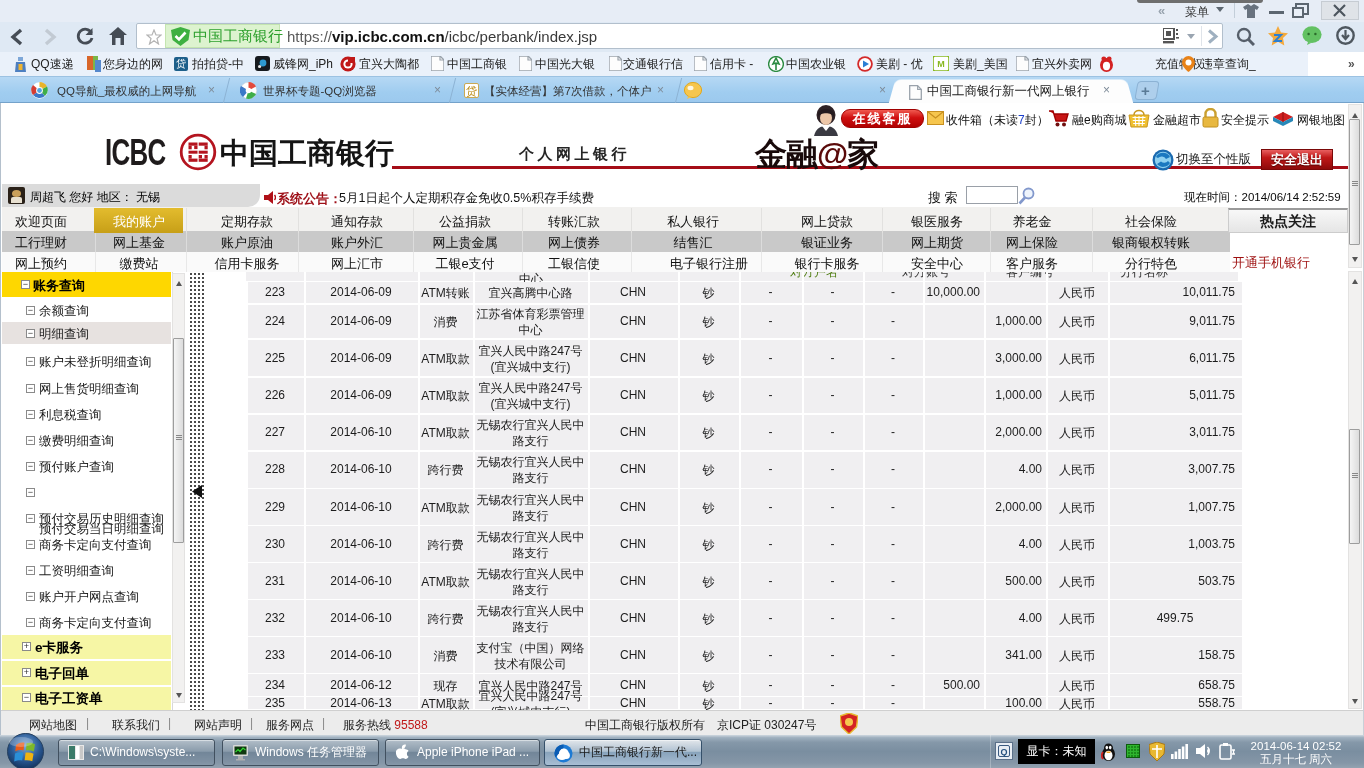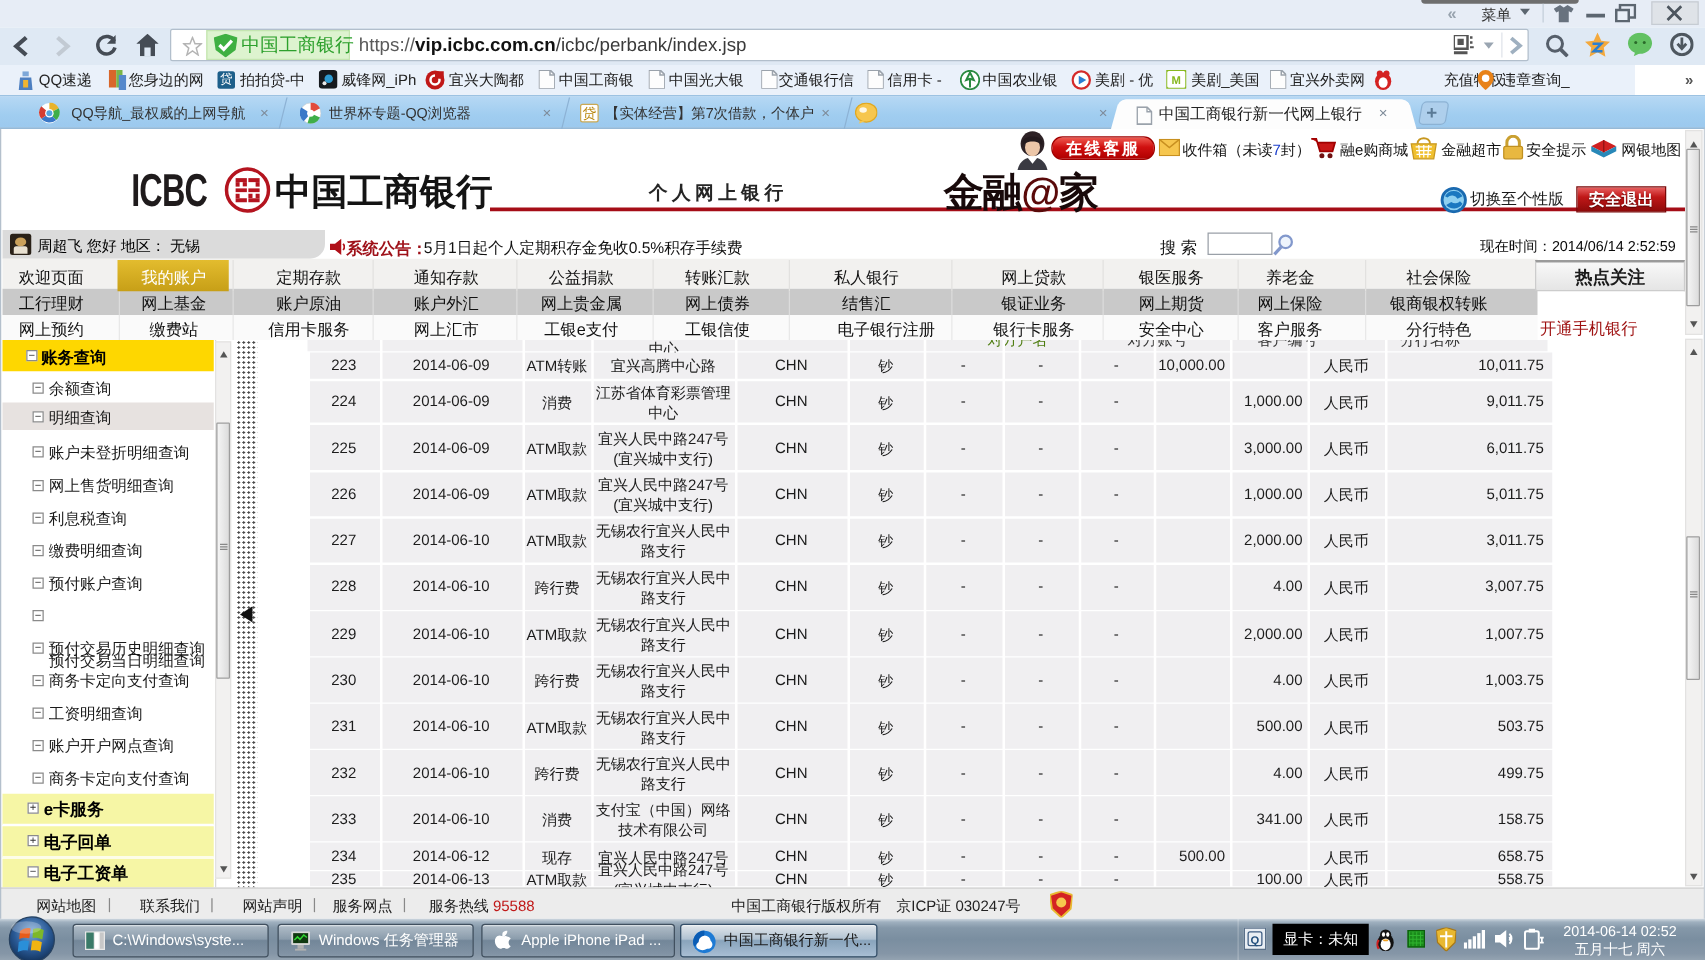--- a/index.html
+++ b/index.html
@@ -590,21 +590,21 @@
 <div class="cell" style="left:100px;top:338.5px;width:110px;text-align:center;font-size:12px;">2014-06-10</div>
 <div class="cell" style="left:184.5px;top:338.5px;width:110px;text-align:center;font-size:12px;">跨行费</div>
 <div class="cell" style="left:264.5px;top:330.5px;width:120px;text-align:center;line-height:16px;">无锡农行宜兴人民中<br>路支行</div>
 <div class="cell" style="left:372px;top:338.5px;width:110px;text-align:center;font-size:12px;">CHN</div>
 <div class="cell" style="left:447.5px;top:338.5px;width:110px;text-align:center;font-size:12px;">钞</div>
 <div class="cell" style="left:509.5px;top:338.5px;width:110px;text-align:center;font-size:12px;">-</div>
 <div class="cell" style="left:571.5px;top:338.5px;width:110px;text-align:center;font-size:12px;">-</div>
 <div class="cell" style="left:632px;top:338.5px;width:110px;text-align:center;font-size:12px;">-</div>
 <div class="cell" style="left:726px;top:338.5px;width:110px;text-align:right;">4.00</div>
 <div class="cell" style="left:840px;top:338.5px;width:62px;text-align:center;">人民币</div>
-<div class="cell" style="left:909px;top:338.5px;width:120px;text-align:right;">499.75</div>
+<div class="cell" style="left:909px;top:338.5px;width:120px;text-align:center;">499.75</div>
 <div class="trow" style="top:365.25px;height:35.5px;"></div>
 <div class="cell" style="left:14px;top:375.5px;width:110px;text-align:center;font-size:12px;">233</div>
 <div class="cell" style="left:100px;top:375.5px;width:110px;text-align:center;font-size:12px;">2014-06-10</div>
 <div class="cell" style="left:184.5px;top:375.5px;width:110px;text-align:center;font-size:12px;">消费</div>
 <div class="cell" style="left:264.5px;top:367.5px;width:120px;text-align:center;line-height:16px;">支付宝（中国）网络<br>技术有限公司</div>
 <div class="cell" style="left:372px;top:375.5px;width:110px;text-align:center;font-size:12px;">CHN</div>
 <div class="cell" style="left:447.5px;top:375.5px;width:110px;text-align:center;font-size:12px;">钞</div>
 <div class="cell" style="left:509.5px;top:375.5px;width:110px;text-align:center;font-size:12px;">-</div>
 <div class="cell" style="left:571.5px;top:375.5px;width:110px;text-align:center;font-size:12px;">-</div>
 <div class="cell" style="left:632px;top:375.5px;width:110px;text-align:center;font-size:12px;">-</div>

